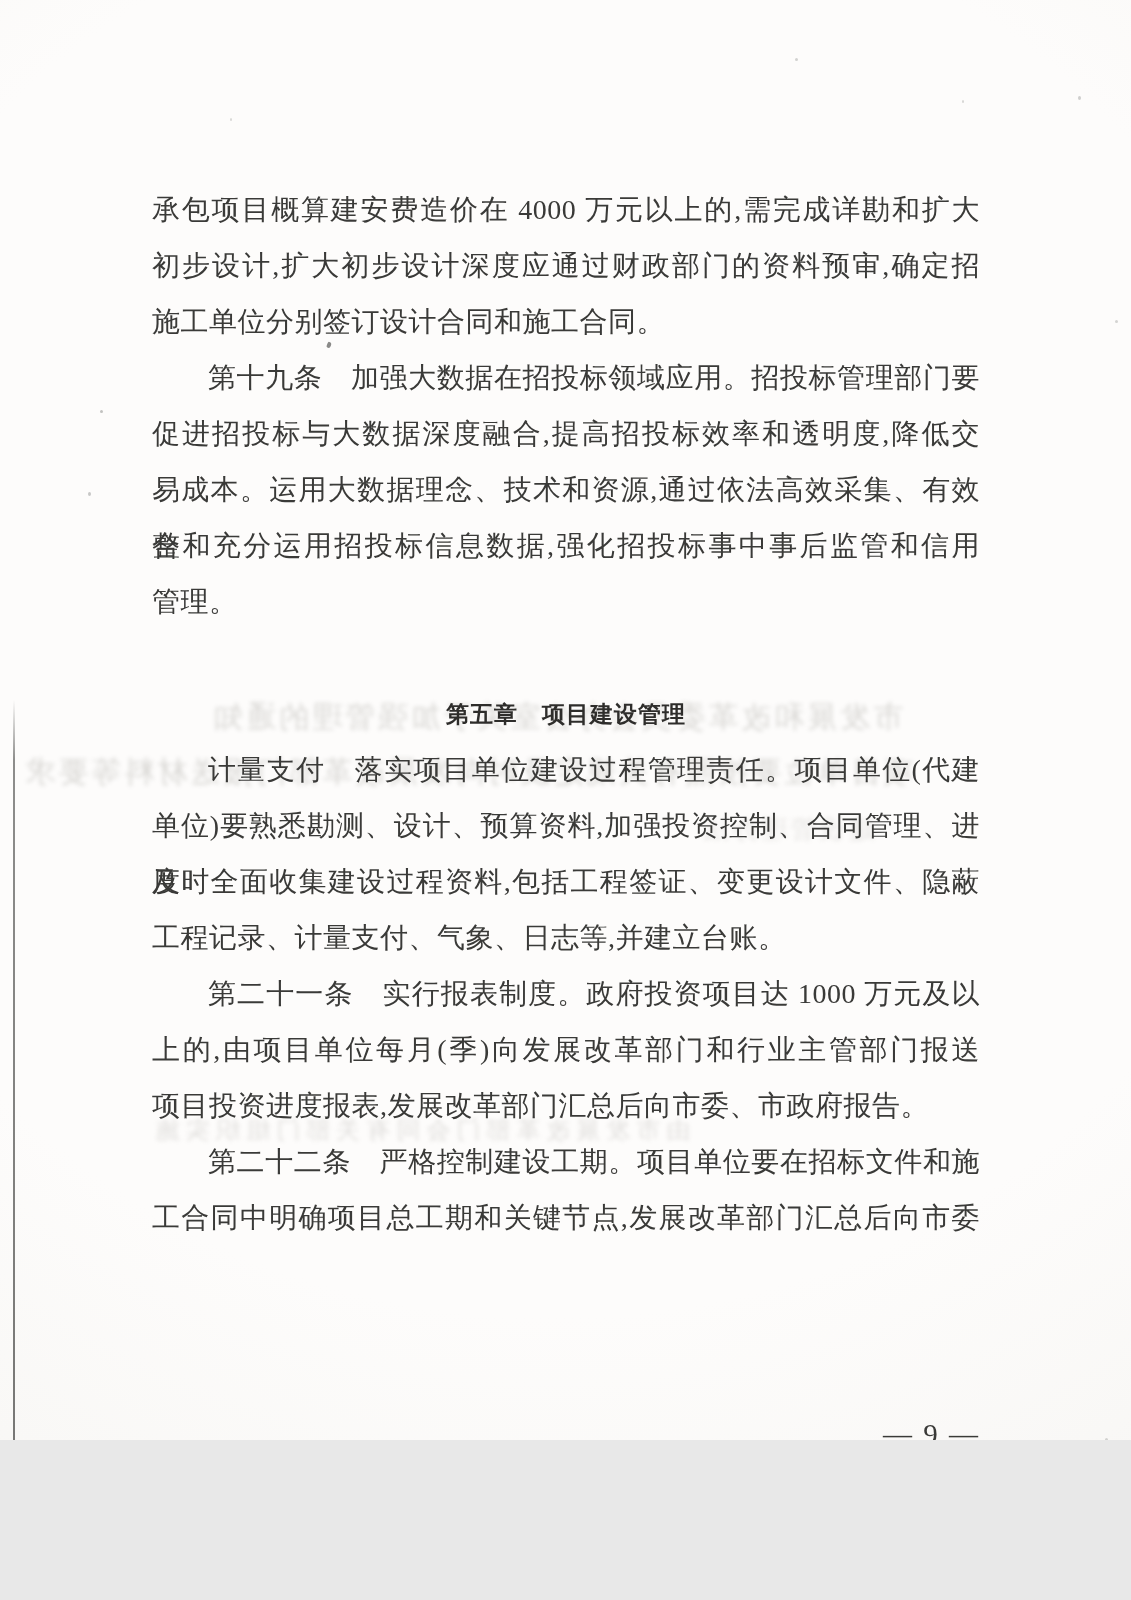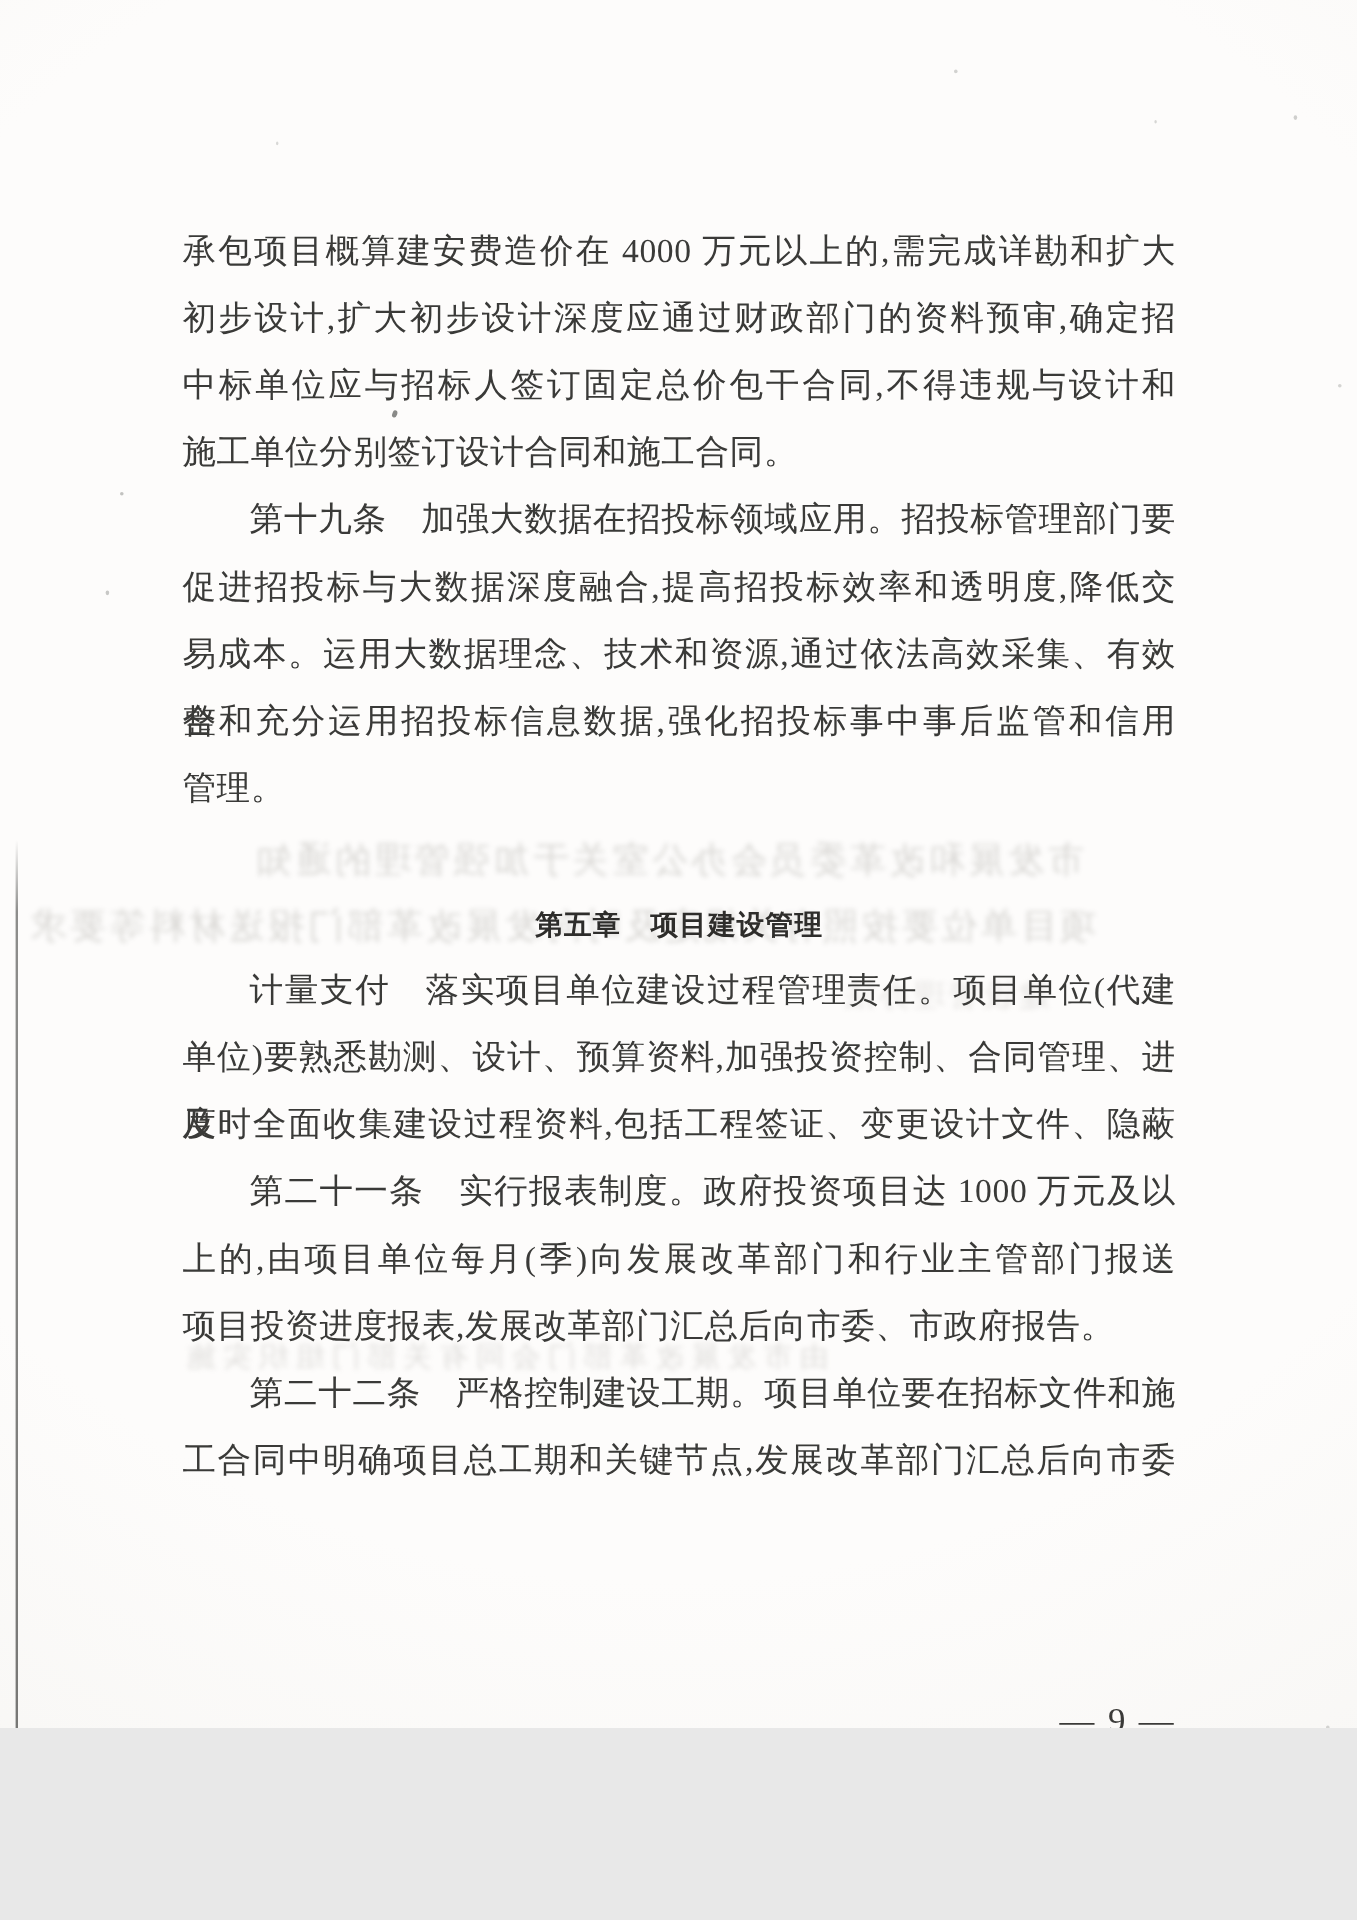--- a/index.html
+++ b/index.html
@@ -78,35 +78,35 @@
 <div class="page">
 
   <div class="ghost" style="left:210px;top:697px;">市发展和改革委员会办公室关于加强管理的通知</div>
   <div class="ghost" style="left:22px;top:752px;">项目单位要按照有关规定及时向发展改革部门报送材料等要求</div>
   <div class="ghost" style="left:700px;top:812px;font-size:26px;opacity:.2;">建设管理办法</div>
   <div class="ghost small" style="left:150px;top:1114px;">由市发展改革部门会同有关部门组织实施</div>
 
   <div class="content">
     <div class="line j">承包项目概算建安费造价在 4000 万元以上的,需完成详勘和扩大</div>
     <div class="line j">初步设计,扩大初步设计深度应通过财政部门的资料预审,确定招</div>
-    <div class="line j">中标单位应与招标人签订固定总价包干合同,不得违规与设计和</div>
     <div class="line">施工单位分别签订设计合同和施工合同。</div>
 
     <div class="line j indent"><span>第十九条</span><span>　加强大数据在招投标领域应用。招投标管理部门要</span></div>
     <div class="line j">促进招投标与大数据深度融合,提高招投标效率和透明度,降低交</div>
     <div class="line j">易成本。运用大数据理念、技术和资源,通过依法高效采集、有效整</div>
     <div class="line j">合和充分运用招投标信息数据,强化招投标事中事后监管和信用</div>
     <div class="line">管理。</div>
 
     <div class="blank"></div>
     <div class="heading">第五章　项目建设管理</div>
 
     <div class="line j indent"><span>计量支付</span><span>　落实项目单位建设过程管理责任。项目单位(代建</span></div>
     <div class="line j">单位)要熟悉勘测、设计、预算资料,加强投资控制、合同管理、进度</div>
     <div class="line j">及时全面收集建设过程资料,包括工程签证、变更设计文件、隐蔽</div>
+    <div class="line">工程记录、计量支付、气象、日志等,并建立台账。</div>
 
     <div class="line j indent"><span>第二十一条</span><span>　实行报表制度。政府投资项目达 1000 万元及以</span></div>
     <div class="line j">上的,由项目单位每月(季)向发展改革部门和行业主管部门报送</div>
     <div class="line">项目投资进度报表,发展改革部门汇总后向市委、市政府报告。</div>
 
     <div class="line j indent"><span>第二十二条</span><span>　严格控制建设工期。项目单位要在招标文件和施</span></div>
     <div class="line j">工合同中明确项目总工期和关键节点,发展改革部门汇总后向市委</div>
   </div>
 
   <div class="page-number">— 9 —</div>

